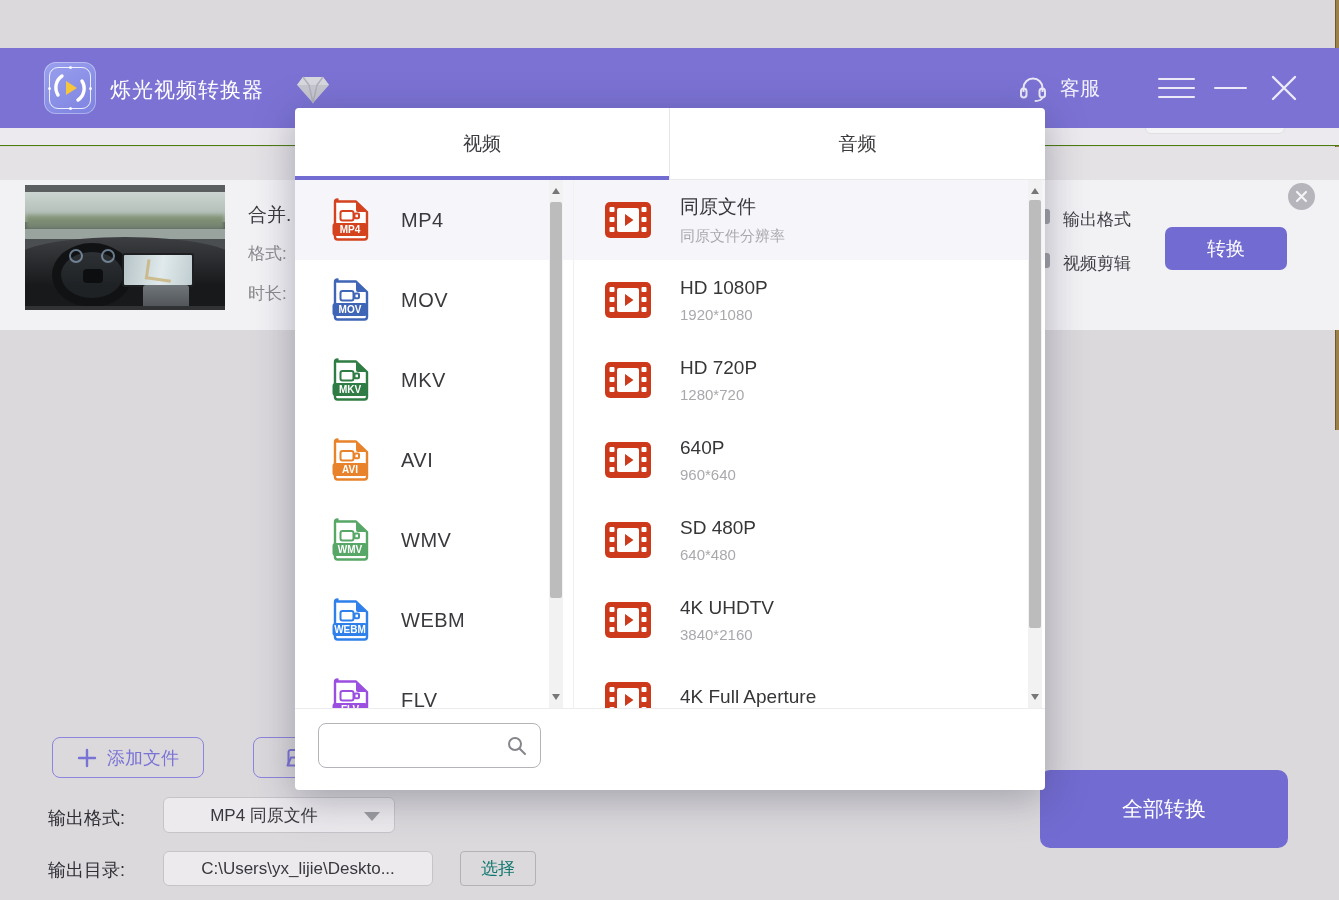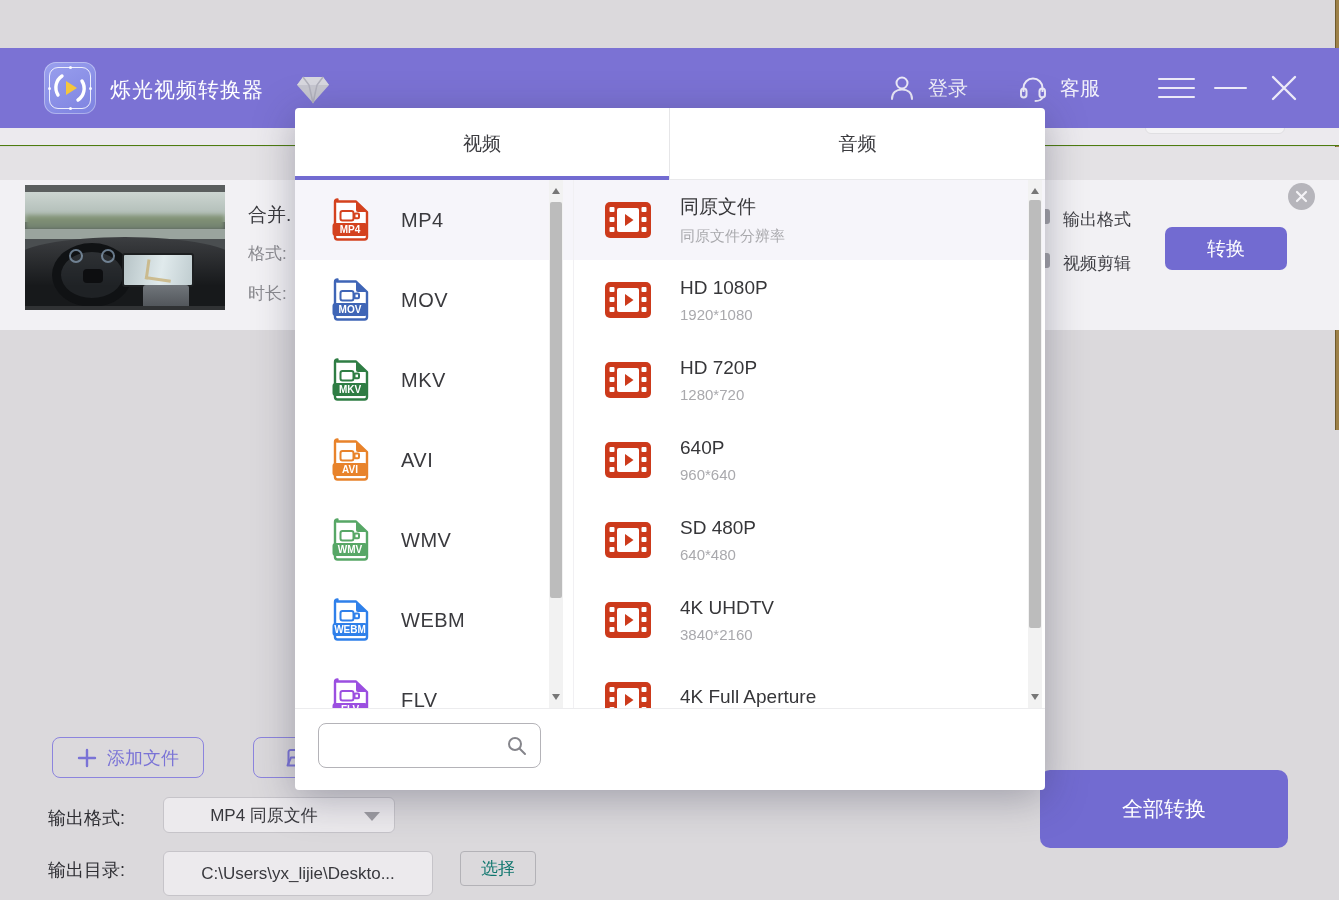--- a/index.html
+++ b/index.html
@@ -73,21 +73,21 @@
              display:flex; align-items:center; justify-content:center; cursor:pointer; font-family:inherit; }
   .add-btn { left:52px; top:737px; width:152px; }
   .add-btn span { color:#7a73d6; font-size:18px; margin-left:10px; }
   .folder-btn { left:253px; top:737px; width:92px; }
   .lbl { position:absolute; font-size:18px; color:#2e2e33; }
   .fmt-lbl { left:48px; top:806px; } .dir-lbl { left:48px; top:858px; }
   .selbox { position:absolute; background:#eceaed; border:1px solid #c6c4c9; border-radius:6px; display:flex;
             align-items:center; justify-content:center; font-size:17px; color:#38383d; cursor:pointer; }
   .fmt-select { left:163px; top:797px; width:232px; height:36px; }
   .caret { position:absolute; right:14px; top:14px; width:0; height:0; border-left:8px solid transparent; border-right:8px solid transparent; border-top:9px solid #9d9ca2; }
-  .dir-box { left:163px; top:851px; width:270px; height:45px;text-align:right; }
+  .dir-box { left:163px; top:851px; width:270px; height:35px;text-align:right; }
   .choose-btn { position:absolute; left:460px; top:851px; width:76px; height:35px; background:transparent; border:1px solid #b3b2b7;
                 border-radius:4px; font-size:17px; color:#0f766e; font-family:inherit; cursor:pointer; }
   .convert-all { position:absolute; left:1040px; top:770px; width:248px; height:78px; background:var(--accent,#726bd1); border:none;
                  border-radius:10px; color:#fff; font-size:21px; font-family:inherit; cursor:pointer; }
 
   
   .popup { position:absolute; left:295px; top:108px; width:750px; height:682px; background:#ffffff; border-radius:4px;
            box-shadow:0 8px 40px rgba(50,50,75,.35); z-index:50; }
   .tabs { position:relative; height:72px; border-bottom:1px solid #e9e9eb; display:flex; }
   .tab { width:375px; display:flex; align-items:center; justify-content:center; font-size:19px; color:#3c3c40; cursor:pointer; position:relative; }
@@ -135,27 +135,20 @@
   </div>
   <div class="app-title">烁光视频转换器</div>
   <div class="vip-gem">
     <svg width="34" height="30" viewBox="0 0 34 30">
       <polygon points="7,2 27,2 33,10 17,28 1,10" fill="#c7c7d0"></polygon>
       <polygon points="7,2 27,2 33,10 1,10" fill="#d8d8df"></polygon>
       <polyline points="7,2 13,10 17,28 21,10 27,2" fill="none" stroke="#b1b1bc" stroke-width="1.5"></polyline>
     </svg>
   </div>
 
-  <div class="tb-right login-grp" style="cursor:pointer">
-    <svg width="28" height="28" viewBox="0 0 28 28">
-      <circle cx="14" cy="9" r="5.5" fill="none" stroke="#eceaf8" stroke-width="2"></circle>
-      <path d="M4 25 c0 -6.5 4.5 -9.6 10 -9.6 s10 3.1 10 9.6" fill="none" stroke="#eceaf8" stroke-width="2" stroke-linecap="round"></path>
-    </svg>
-    <span class="tb-label">登录</span>
-  </div>
   <div class="tb-right support-grp" style="cursor:pointer">
     <svg width="30" height="28" viewBox="0 0 30 28">
       <path d="M5.5 18 v-4 a9.5 9.5 0 0 1 19 0 v4" fill="none" stroke="#eceaf8" stroke-width="2"></path>
       <rect x="3" y="14.5" width="5.5" height="9" rx="2.8" fill="none" stroke="#eceaf8" stroke-width="2"></rect>
       <rect x="21.5" y="14.5" width="5.5" height="9" rx="2.8" fill="none" stroke="#eceaf8" stroke-width="2"></rect>
       <path d="M24.5 23.5 c-1 2.5 -4 3.5 -7 3.5" fill="none" stroke="#eceaf8" stroke-width="2" stroke-linecap="round"></path>
     </svg>
     <span class="tb-label">客服</span>
   </div>
 

